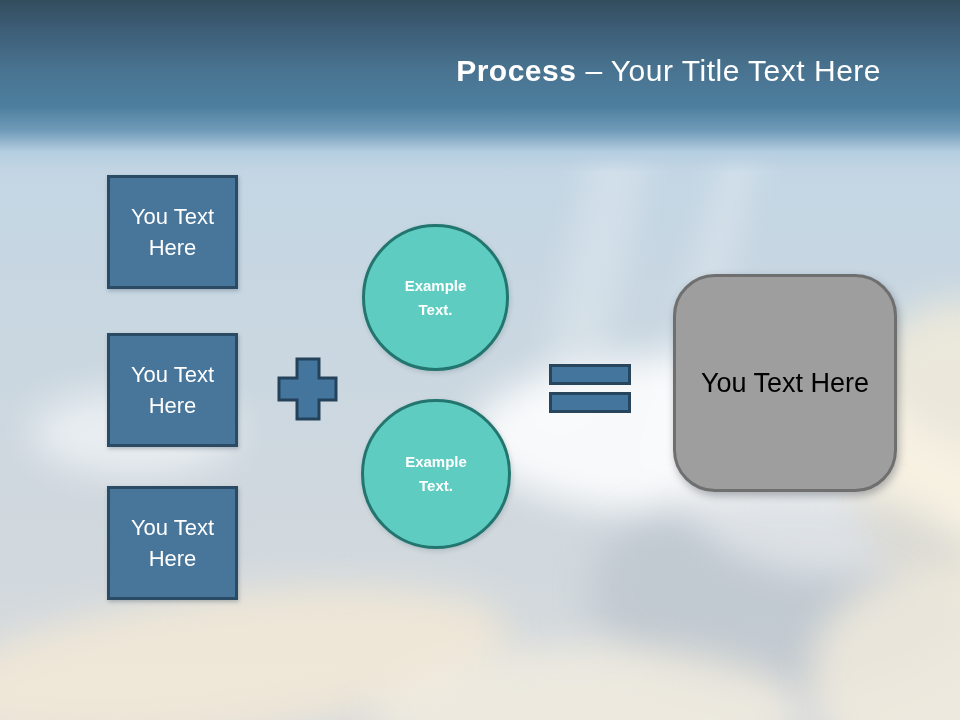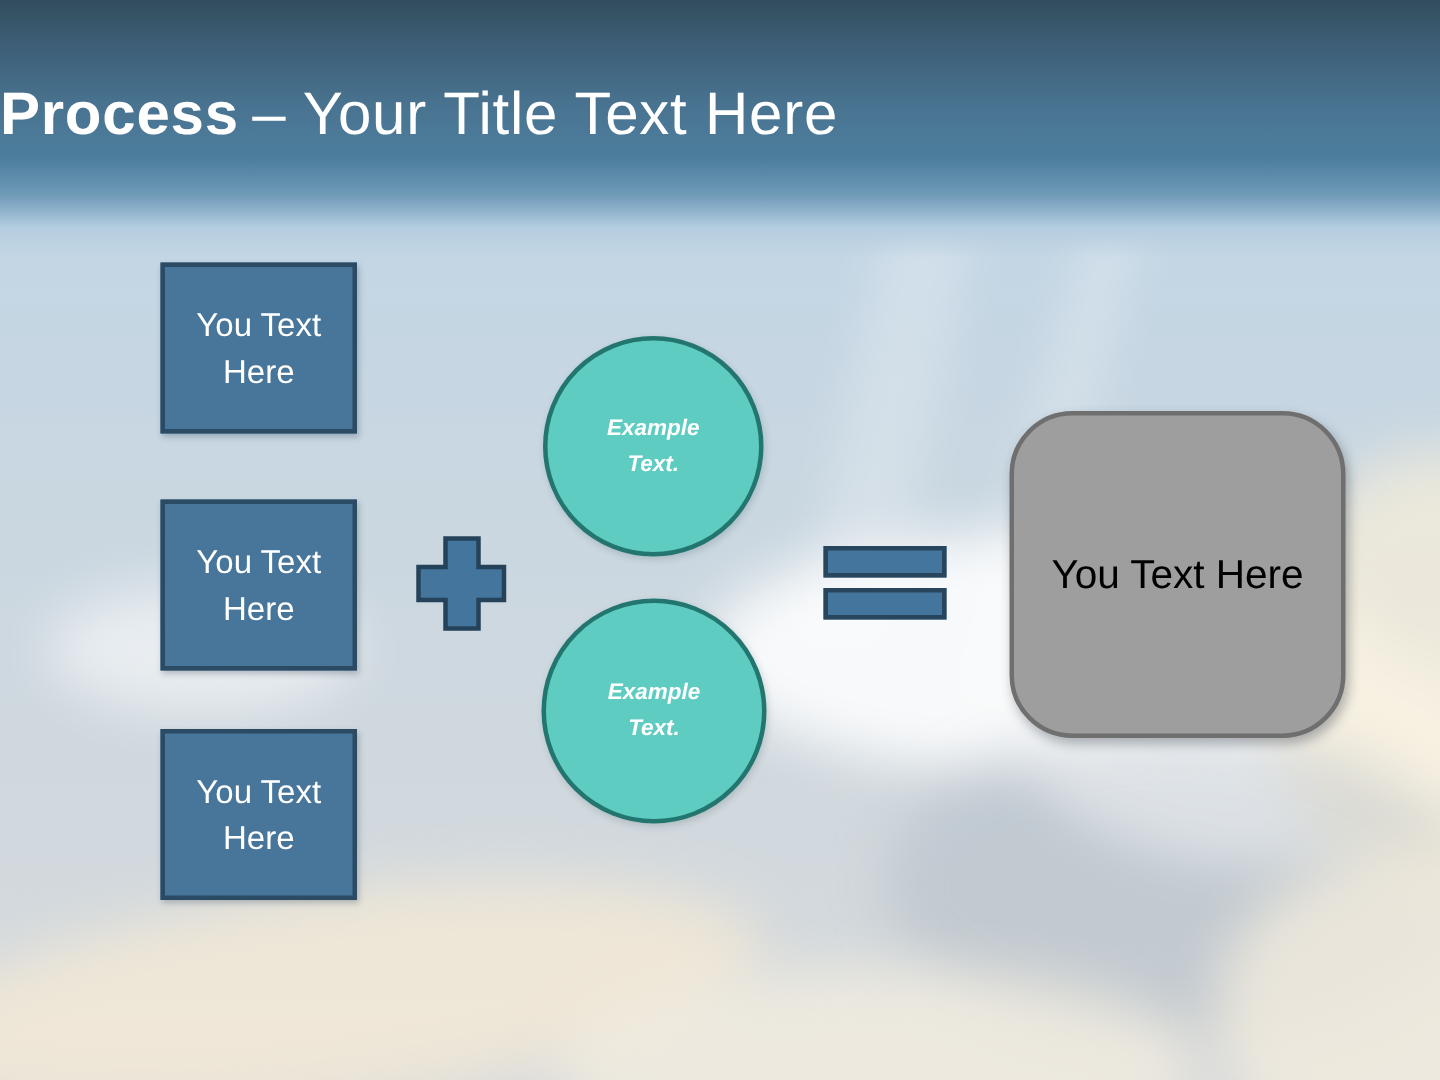--- a/index.html
+++ b/index.html
@@ -30,21 +30,21 @@
   
   .header {
     position: absolute; left: 0; top: 0; width: 960px; height: 172px;
     background: linear-gradient(180deg,
       #324d5d 0px, #3d5e77 30px, #497491 72px, #4d7e9e 106px,
       #6f9ab8 130px, #b5cee0 152px, rgba(198,216,229,0) 172px);
   }
 
   .title {
     position: absolute; left: 0; top: 54px; width: 881px;
-    text-align: left; color: #ffffff; font-size: 40px; font-weight: 400;
+    text-align: right; color: #ffffff; font-size: 30px; font-weight: 400;
     letter-spacing: 0.5px;
   }
   .title .t-bold { font-weight: 700; }
   .title .t-rest { margin-left: 9px; }
 
   
   .square {
     position: absolute; left: 107px; width: 131px; height: 114px;
     background: #48759a; border: 3px solid #2b4a63;
     display: flex; align-items: center; justify-content: center;
@@ -62,21 +62,21 @@
 
   
   .circle {
     position: absolute; border-radius: 50%;
     background: #5fccc1; border: 3px solid #23766f;
     display: flex; align-items: center; justify-content: center;
     box-shadow: 1px 2px 5px rgba(20,60,60,0.18);
   }
   .circle span {
     display: block; width: 92px; text-align: center;
-    color: #ffffff; font-size: 15px; font-weight: 700; font-style: italic;
+    color: #ffffff; font-size: 15px; font-weight: 700; 
     line-height: 1.6;
   }
   .c-top { left: 362px; top: 224px; width: 147px; height: 147px; }
   .c-bottom { left: 361px; top: 399px; width: 150px; height: 150px; }
 
   
   .equals { position: absolute; left: 549px; top: 364px; }
   .equals .bar {
     width: 82px; height: 21px; background: #44759c; border: 3px solid #27465e;
   }

